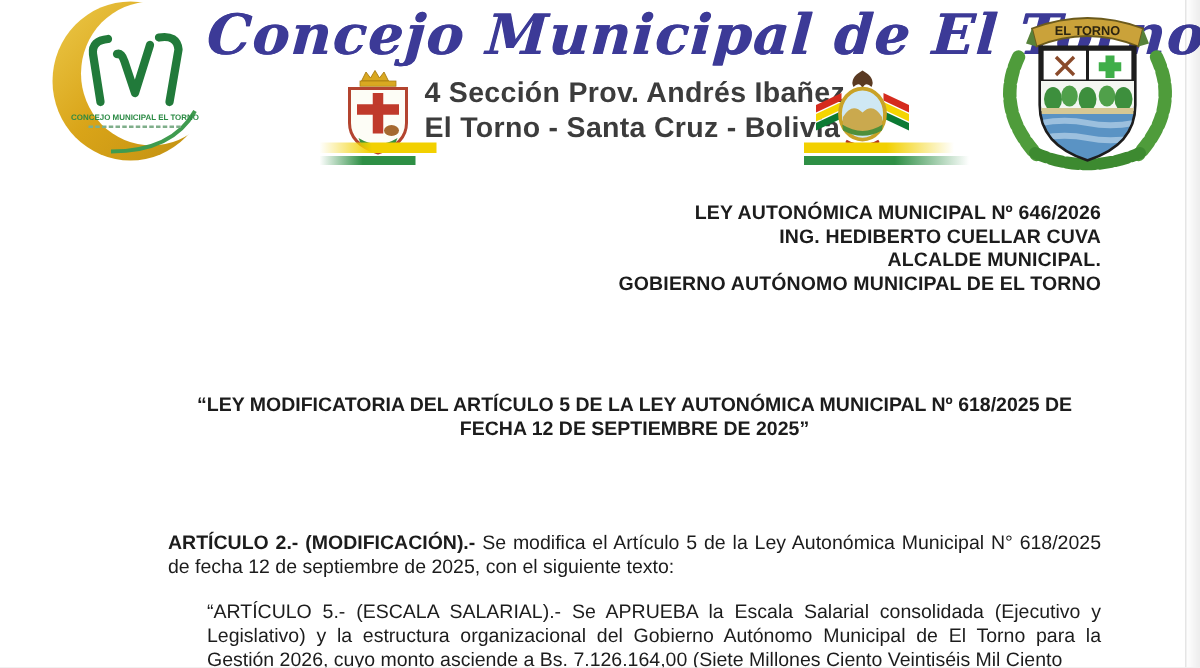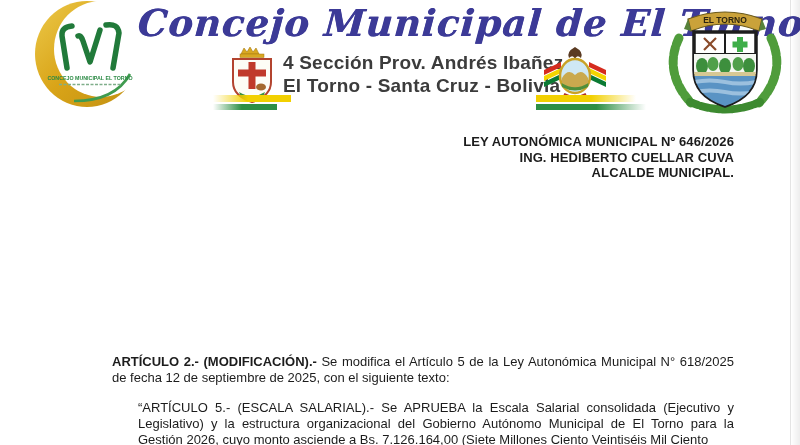--- a/index.html
+++ b/index.html
@@ -161,23 +161,25 @@
 
   <div class="stripe yellow-l"></div>
   <div class="stripe green-l"></div>
   <div class="stripe yellow-r"></div>
   <div class="stripe green-r"></div>
 
   <div class="doc-title">
     <div>LEY AUTONÓMICA MUNICIPAL Nº 646/2026</div>
     <div>ING. HEDIBERTO CUELLAR CUVA</div>
     <div>ALCALDE MUNICIPAL.</div>
+    <div>GOBIERNO AUTÓNOMO MUNICIPAL DE EL TORNO</div>
   </div>
 
 
+  <div class="p-quote">“LEY MODIFICATORIA DEL ARTÍCULO 5 DE LA LEY AUTONÓMICA MUNICIPAL Nº 618/2025 DE FECHA 12 DE SEPTIEMBRE DE 2025”</div>
 
 
   <div class="para p-art2"><b>ARTÍCULO 2.- (MODIFICACIÓN).-</b><span> Se modifica el Artículo 5 de la Ley Autonómica Municipal N° 618/2025 de fecha 12 de septiembre de 2025, con el siguiente texto:</span></div>
 
   <div class="para p-art5">“ARTÍCULO 5.- (ESCALA SALARIAL).- Se APRUEBA la Escala Salarial consolidada (Ejecutivo y Legislativo) y la estructura organizacional del Gobierno Autónomo Municipal de El Torno para la Gestión 2026, cuyo monto asciende a Bs. 7.126.164,00 (Siete Millones Ciento Veintiséis Mil Ciento</div>
 
   <div class="scan-edge"></div>
 </div>
 
 </body></html>

